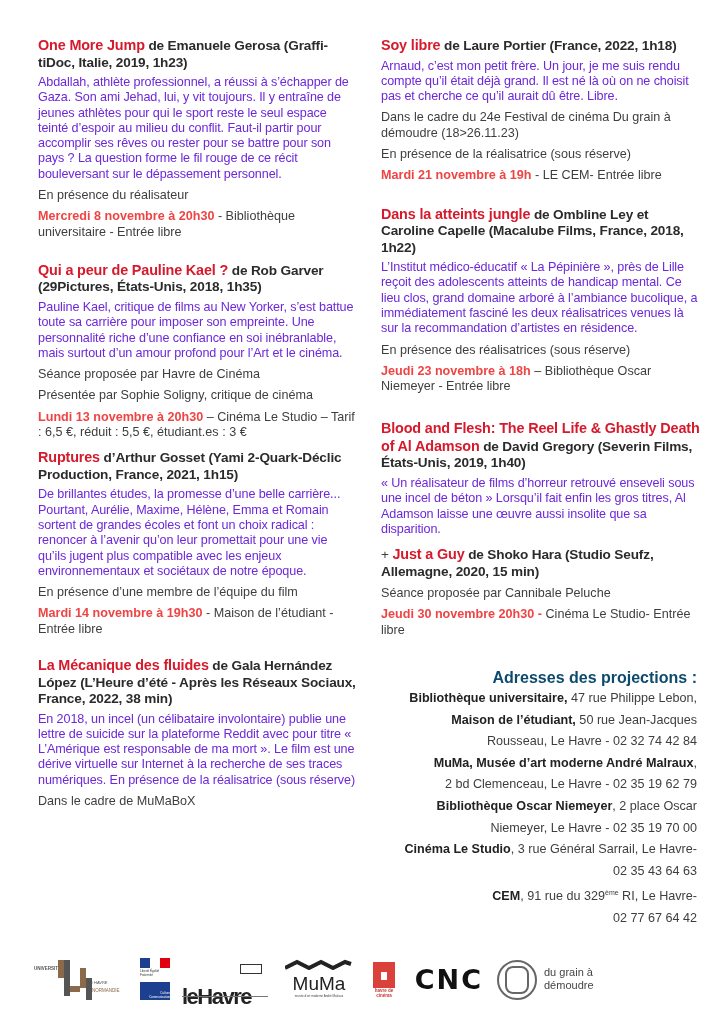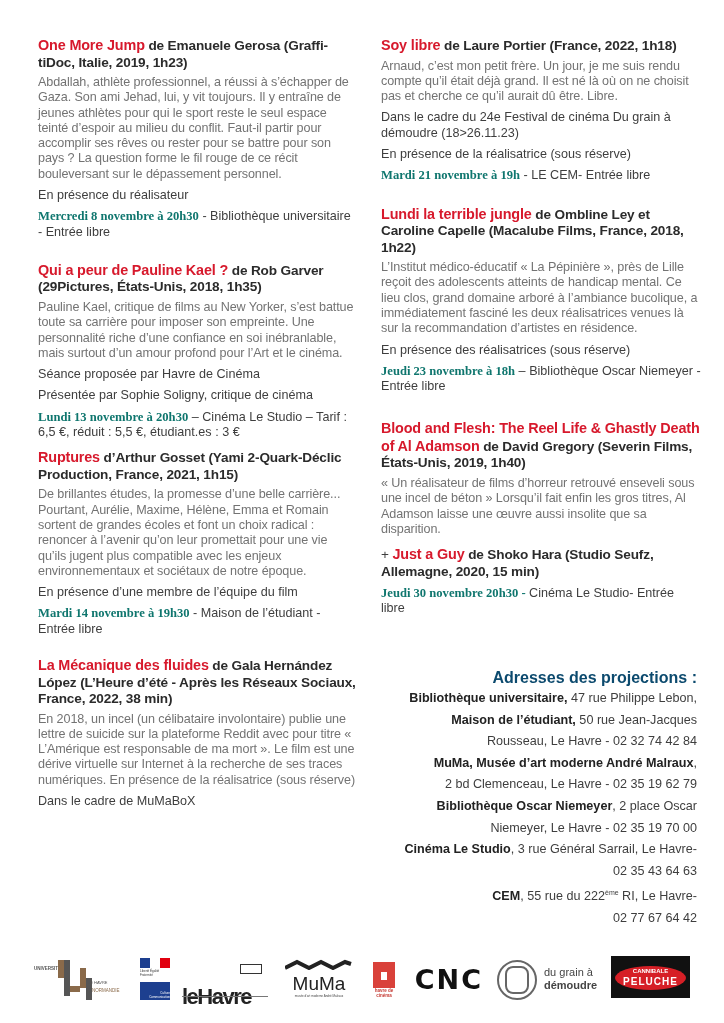--- a/index.html
+++ b/index.html
@@ -4,24 +4,24 @@
 <style>
   html, body { margin:0; padding:0; background:#ffffff; }
   body { width:724px; height:1023px; position:relative; overflow:hidden;
          font-family:"Liberation Sans", sans-serif; color:#3a3a3a; }
   .col { position:absolute; top:28px; }
   .col-left { left:38px; width:320px; }
   .col-right { left:381px; width:320px; }
   .film { margin-bottom:0; }
   .title { font-size:13.6px; line-height:16.5px; font-weight:bold; color:#2b2b2b; margin:9px 0 4px 0; letter-spacing:-0.15px; }
   .title .name { color:#d7192c; font-size:14.4px; }
-  .desc { font-size:12.6px; line-height:15.3px; color:#737373; margin:0 0 6px 0; letter-spacing:-0.1px; }
+  .desc { font-size:12.6px; line-height:15.3px; color:#6d28d9; margin:0 0 6px 0; letter-spacing:-0.1px; }
   .note { font-size:12.6px; line-height:15.3px; color:#3e3e3e; margin:0 0 6px 0; }
   .sched { font-size:12.6px; line-height:15.3px; color:#3e3e3e; margin:0; }
-  .sched b { color:#0f766e;font-family:Liberation Serif, serif; }
+  .sched b { color:#ef4444; }
   .plus { color:#3e3e3e; font-weight:normal; }
   .addr { position:absolute; left:381px; width:316px; top:667px; text-align:right; font-size:12.6px; line-height:21.6px; color:#3e3e3e; }
   .addr b { color:#222; }
   .addr h3 { font-size:16px; margin:0; font-weight:bold; color:#0c4a6e; line-height:21px; }
   sup { font-size:7px; vertical-align:5px; }
   .logos { position:absolute; left:0; top:950px; width:724px; height:60px; }
   .logo { position:absolute; }
 </style>
 </head>
 <body>
@@ -61,46 +61,47 @@
 
   <div class="film" style="margin-bottom:22px;">
     <p class="title"><span class="name">Soy libre</span><span> de Laure Portier (France, 2022, 1h18)</span></p>
     <p class="desc">Arnaud, c’est mon petit frère. Un jour, je me suis rendu compte qu’il était déjà grand. Il est né là où on ne choisit pas et cherche ce qu’il aurait dû être. Libre.</p>
     <p class="note">Dans le cadre du 24e Festival de cinéma Du grain à démoudre (18&gt;26.11.23)</p>
     <p class="note">En présence de la réalisatrice (sous réserve)</p>
     <p class="sched"><b>Mardi 21 novembre à 19h</b><span> - LE CEM- Entrée libre</span></p>
   </div>
 
   <div class="film" style="margin-bottom:26px;">
-    <p class="title"><span class="name">Lundi la terrible jungle</span><span> de Ombline Ley et Caroline Capelle (Macalube Films, France, 2018, 1h22)</span></p>
+    <p class="title"><span class="name">Dans la atteints jungle</span><span> de Ombline Ley et Caroline Capelle (Macalube Films, France, 2018, 1h22)</span></p>
     <p class="desc">L’Institut médico-éducatif « La Pépinière », près de Lille reçoit des adolescents atteints de handicap mental. Ce lieu clos, grand domaine arboré à l’ambiance bucolique, a immédiatement fasciné les deux réalisatrices venues là sur la recommandation d’artistes en résidence.</p>
     <p class="note">En présence des réalisatrices (sous réserve)</p>
     <p class="sched"><b>Jeudi 23 novembre à 18h</b><span> – Bibliothèque Oscar Niemeyer - Entrée libre</span></p>
   </div>
 
   <div class="film">
     <p class="title"><span class="name">Blood and Flesh: The Reel Life &amp; Ghastly Death of Al Adamson</span><span> de David Gregory (Severin Films, États-Unis, 2019, 1h40)</span></p>
     <p class="desc" style="margin-bottom:0;">« Un réalisateur de films d’horreur retrouvé enseveli sous une incel de béton » Lorsqu’il fait enfin les gros titres, Al Adamson laisse une œuvre aussi insolite que sa disparition.</p>
     <p class="title" style="margin-bottom:6px;"><span class="plus">+ </span><span class="name">Just a Guy</span><span>  de Shoko Hara (Studio Seufz, Allemagne, 2020, 15 min)</span></p>
+    <p class="note">Séance proposée par Cannibale Peluche</p>
     <p class="sched"><b>Jeudi 30 novembre 20h30 -</b><span> Cinéma Le Studio- Entrée libre</span></p>
   </div>
 </div>
 
 <div class="addr">
   <h3>Adresses des projections :</h3>
   <div><b>Bibliothèque universitaire,</b><span> 47 rue Philippe Lebon,</span></div>
   <div><b>Maison de l’étudiant,</b><span> 50 rue Jean-Jacques</span></div>
   <div>Rousseau, Le Havre - 02 32 74 42 84</div>
   <div><b>MuMa, Musée d’art moderne André Malraux</b><span>,</span></div>
   <div>2 bd Clemenceau, Le Havre - 02 35 19 62 79</div>
   <div><b>Bibliothèque Oscar Niemeyer</b><span>, 2 place Oscar</span></div>
   <div>Niemeyer, Le Havre - 02 35 19 70 00</div>
   <div><b>Cinéma Le Studio</b><span>, 3 rue Général Sarrail, Le Havre-</span></div>
   <div>02 35 43 64 63</div>
-  <div><b>CEM</b><span>, 55 rue du 222</span><sup>ème</sup><span> RI, Le Havre-</span></div>
+  <div><b>CEM</b><span>, 91 rue du 329</span><sup>ème</sup><span> RI, Le Havre-</span></div>
   <div>02 77 67 64 42</div>
 </div>
 
 <div class="logos">
 
   <div class="logo" style="left:34px;top:8px;width:80px;height:44px;">
     <div style="position:absolute;left:0;top:8px;font-size:4.5px;font-weight:bold;color:#555;">UNIVERSITÉ</div>
     <div style="position:absolute;left:24px;top:2px;width:6px;height:18px;background:#8a6a4a;"></div>
     <div style="position:absolute;left:30px;top:2px;width:6px;height:36px;background:#555;"></div>
     <div style="position:absolute;left:36px;top:28px;width:10px;height:6px;background:#8a6a4a;"></div>
@@ -138,21 +139,16 @@
   </div>
 
   <div class="logo" style="left:409px;top:18px;width:74px;height:24px;">
     <div style="font-size:27px;font-weight:900;color:#111;letter-spacing:2px;line-height:24px;font-family:'DejaVu Sans',sans-serif;text-align:right;">CNC</div>
   </div>
 
   <div class="logo" style="left:497px;top:8px;width:100px;height:44px;">
     <div style="position:absolute;left:0;top:2px;width:40px;height:40px;border:2px solid #666;border-radius:50%;box-sizing:border-box;"></div>
     <div style="position:absolute;left:8px;top:8px;width:24px;height:28px;border:2px solid #666;border-radius:8px;box-sizing:border-box;"></div>
     <div style="position:absolute;left:47px;top:8px;font-size:11px;line-height:12px;color:#444;">du grain à</div>
-    <div style="position:absolute;left:47px;top:21px;font-size:11px;line-height:12px;color:#444;font-weight:bold;">démoudre</div>
+    <div style="position:absolute;left:47px;top:21px;font-size:11px;line-height:12px;color:#444;">démoudre</div>
   </div>
 
-  <div class="logo" style="left:611px;top:6px;width:79px;height:42px;background:#111;">
-    <div style="position:absolute;left:4px;top:10px;width:71px;height:24px;background:#d61f26;border-radius:50%;"></div>
-    <div style="position:absolute;left:0;width:79px;top:12px;text-align:center;font-size:6px;font-weight:bold;color:#fff;">CANNIBALE</div>
-    <div style="position:absolute;left:0;width:79px;top:20px;text-align:center;font-size:10px;font-weight:bold;color:#fff;letter-spacing:1px;">PELUCHE</div>
-  </div>
 </div>
 
 </body></html>

